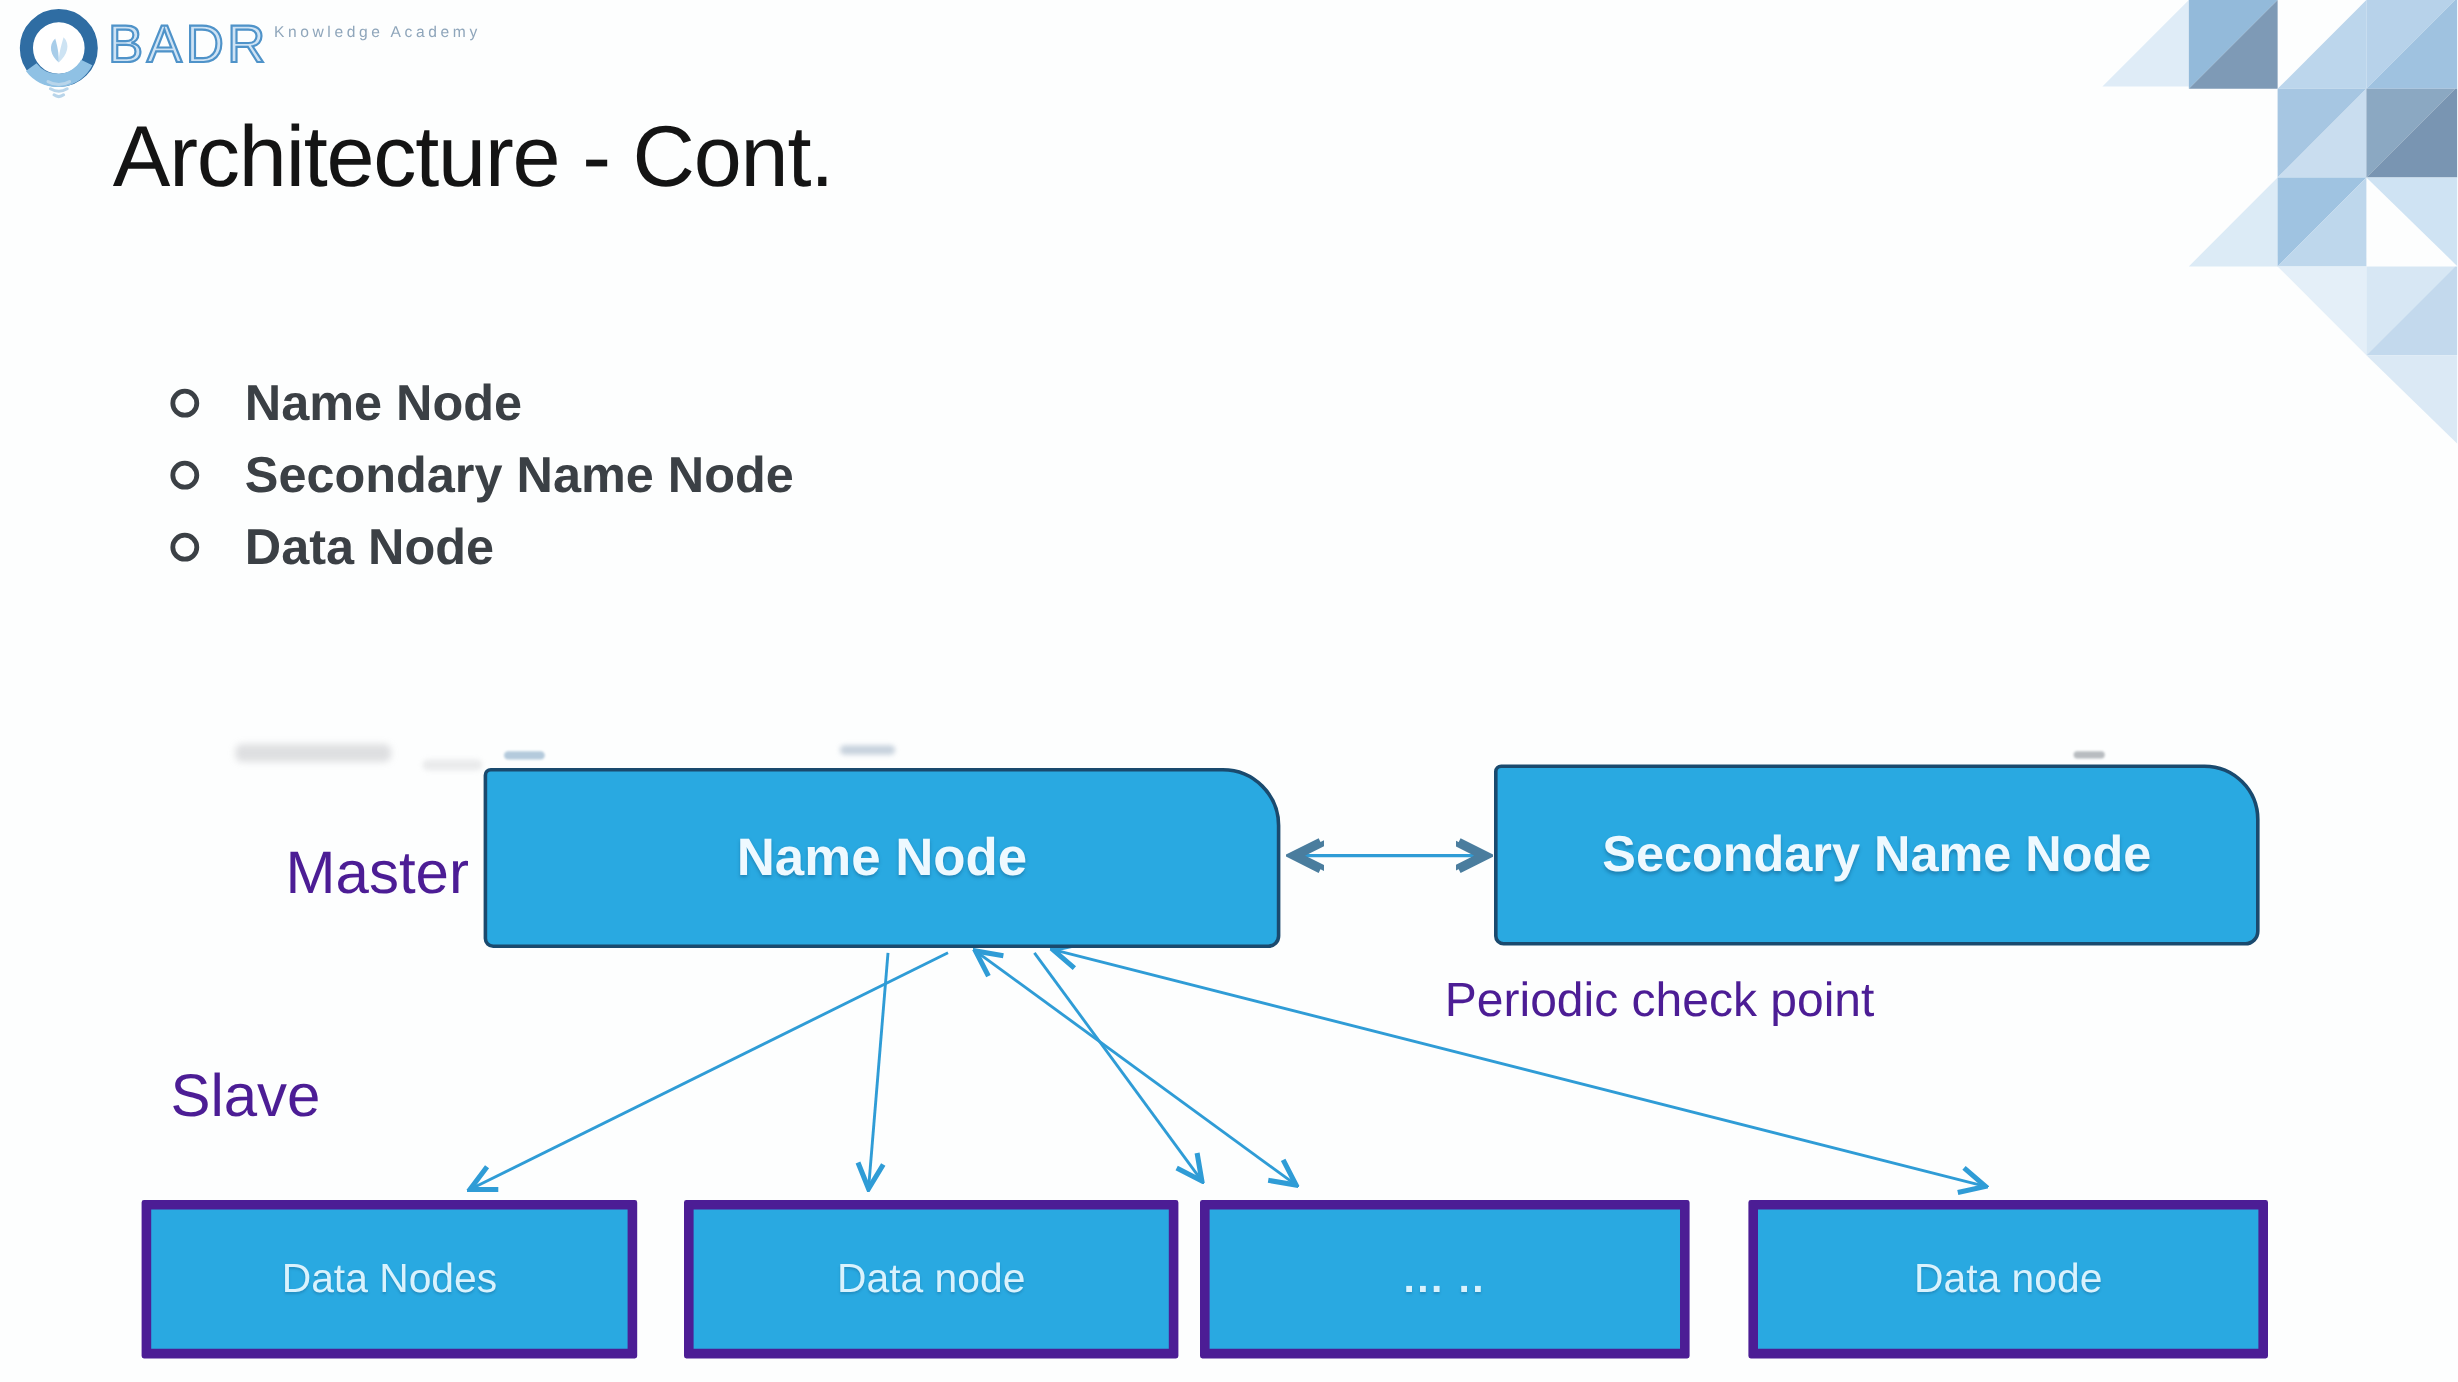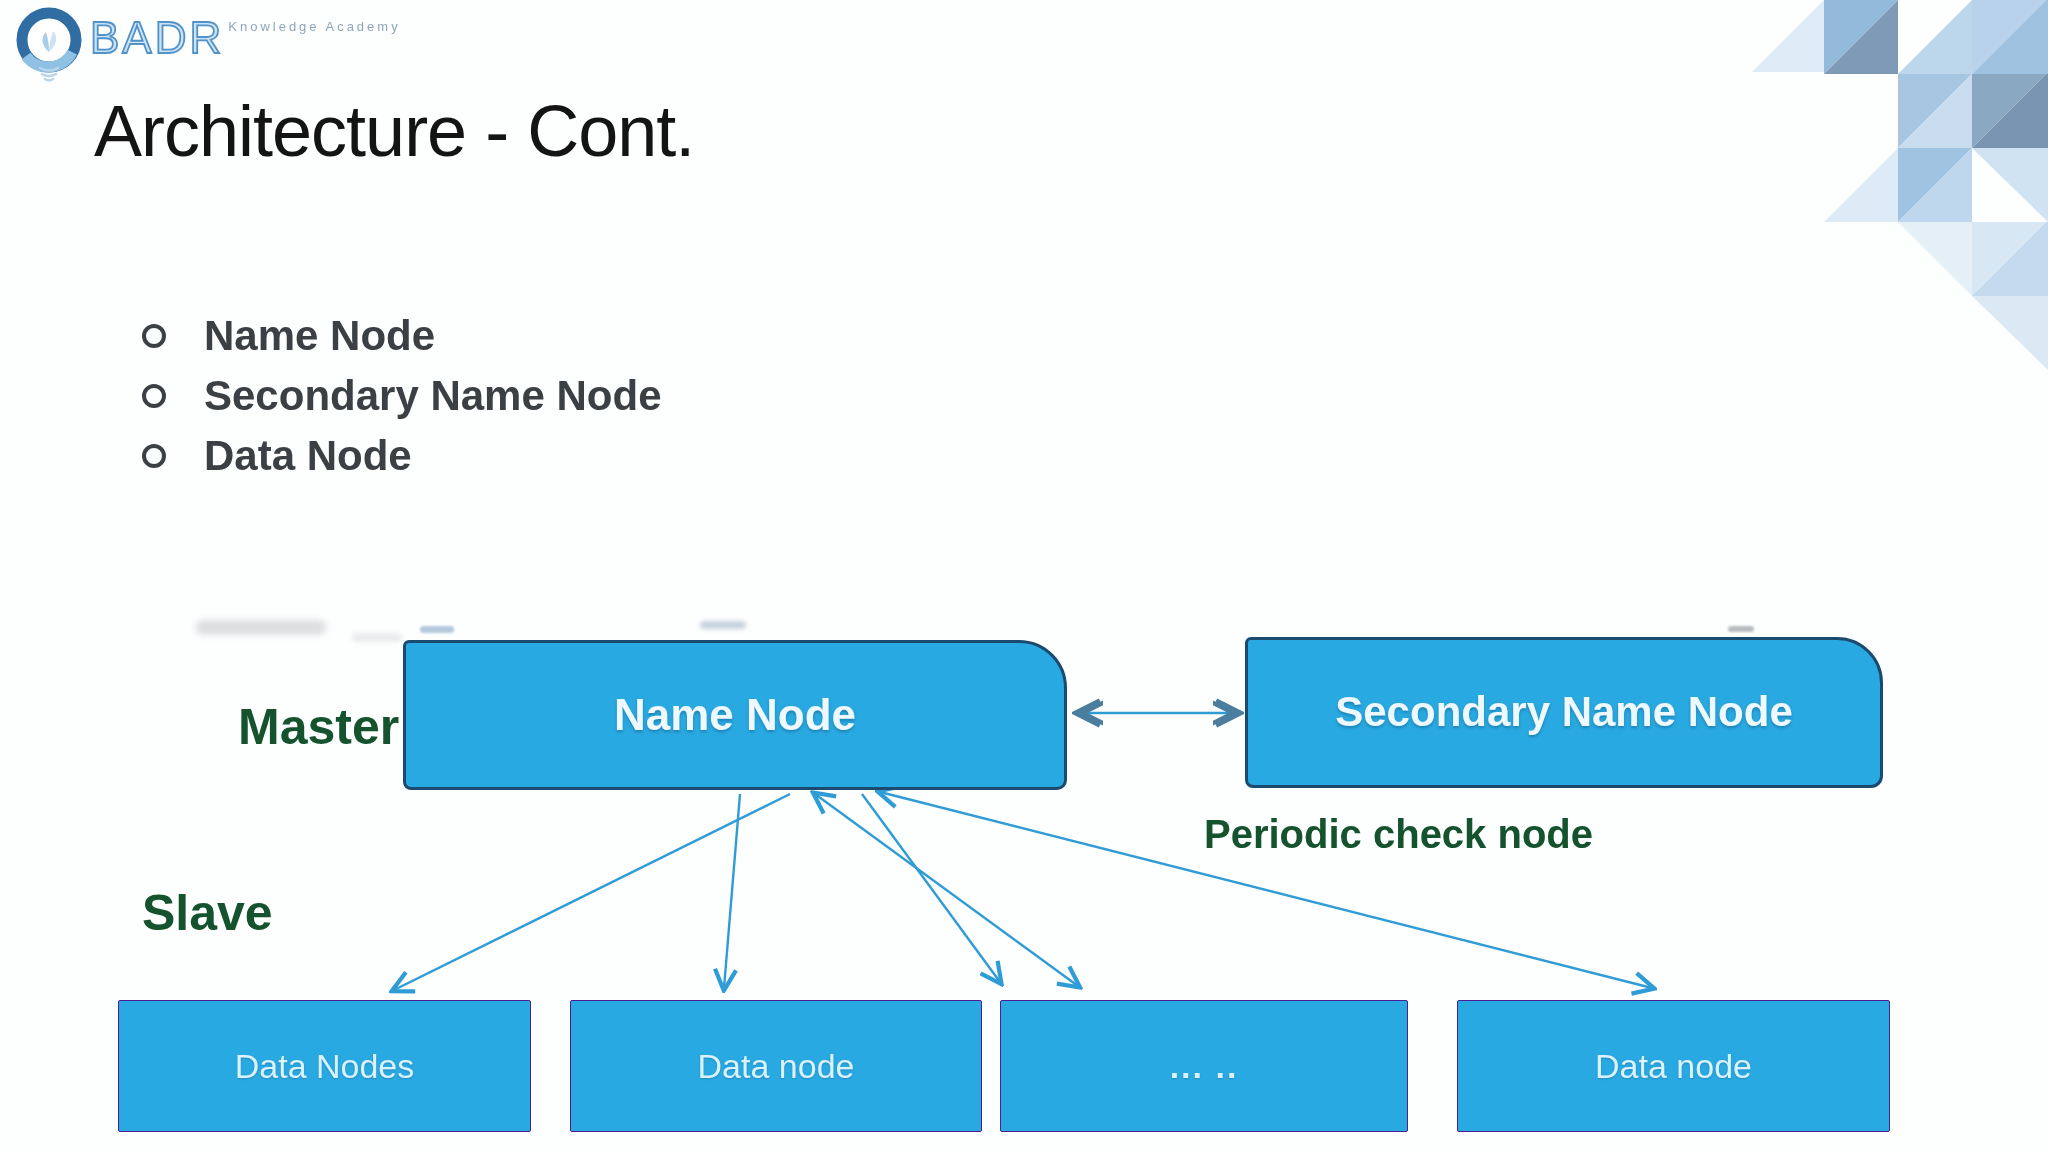--- a/index.html
+++ b/index.html
@@ -27,36 +27,36 @@
   .b-row .txt{font-weight:bold; font-size:42px; color:#3b4045;}
   .marker-dot{width:19px; height:19px; border-radius:50%; background:#3b4045; margin-right:36px;}
   .marker-circle{width:16px; height:16px; border-radius:50%; border:4px solid #3b4045; margin-right:38px; background:transparent;}
   .row-l1{left:62px; top:252px;}
   .row-l2a{left:142px; top:312px;}
   .row-l2b{left:142px; top:372px;}
   .row-l2c{left:142px; top:432px;}
   
   .smudge{position:absolute; border-radius:6px; pointer-events:none;}
   
-  .olive{position:absolute; color:#14532d; font-weight:700;}
+  .olive{position:absolute; color:#4c1d95; font-weight:400;}
   .lbl-master{left:238px; top:698px; font-size:50px;}
   .lbl-slave{left:142px; top:884px; font-size:50px;}
   .lbl-periodic{left:1204px; top:812px; font-size:40px;}
   .node{
     position:absolute; box-sizing:border-box;
     background:#29a9e1; border:3px solid #1a4a6e;
     display:flex; align-items:center; justify-content:center; text-align:center;
     color:#eef9ff; font-weight:bold;
     text-shadow:0 2px 3px rgba(10,60,100,.35);
   }
   .node-name{left:403px; top:640px; width:664px; height:150px; border-radius:6px 48px 10px 8px; font-size:44px;}
   .node-secondary{left:1245px; top:637px; width:638px; height:151px; border-radius:6px 46px 12px 8px; font-size:42px; line-height:1.3; padding:0 60px;}
   .dn{
     position:absolute; box-sizing:border-box; top:1000px; height:132px;
-    background:#29a9e1; border:1px solid #4c1d95; border-radius:2px;
+    background:#29a9e1; border:8px solid #4c1d95; border-radius:2px;
     display:flex; align-items:center; justify-content:center;
     color:#d9f2fd; font-size:34px; font-weight:400;
     text-shadow:0 1px 2px rgba(10,60,100,.25);
   }
   .dn1{left:118px; width:413px;}
   .dn2{left:570px; width:412px;}
   .dn3{left:1000px; width:408px; font-weight:bold; letter-spacing:2px;}
   .dn4{left:1457px; width:433px;}
   .arrows{position:absolute; left:0; top:0; pointer-events:none;}
   .tri-mosaic{position:absolute; right:0; top:0; pointer-events:none;}
@@ -137,21 +137,21 @@
     <line x1="740" y1="794" x2="724" y2="988" stroke="#2f9cd6" stroke-width="2.4" marker-end="url(#ah)"></line>
     <line x1="815" y1="794" x2="1078" y2="986" stroke="#2f9cd6" stroke-width="2.4" marker-end="url(#ah)" marker-start="url(#ah)"></line>
     <line x1="862" y1="794" x2="1000" y2="982" stroke="#2f9cd6" stroke-width="2.4" marker-end="url(#ah)"></line>
     <line x1="880" y1="792" x2="1652" y2="988" stroke="#2f9cd6" stroke-width="2.4" marker-end="url(#ah)" marker-start="url(#ah)"></line>
 
     <line x1="1078" y1="713" x2="1238" y2="713" stroke="#2f9cd6" stroke-width="2.6" marker-start="url(#ah2)" marker-end="url(#ah2)"></line>
   </svg>
 
   <div class="olive lbl-master">Master</div>
   <div class="olive lbl-slave">Slave</div>
-  <div class="olive lbl-periodic">Periodic check node</div>
+  <div class="olive lbl-periodic">Periodic check point</div>
 
   <div class="node node-name">
     <span>Name Node</span>
   </div>
   <div class="node node-secondary">
     <span>Secondary Name Node</span>
   </div>
 
   <div class="dn dn1">
     <span>Data Nodes</span>

